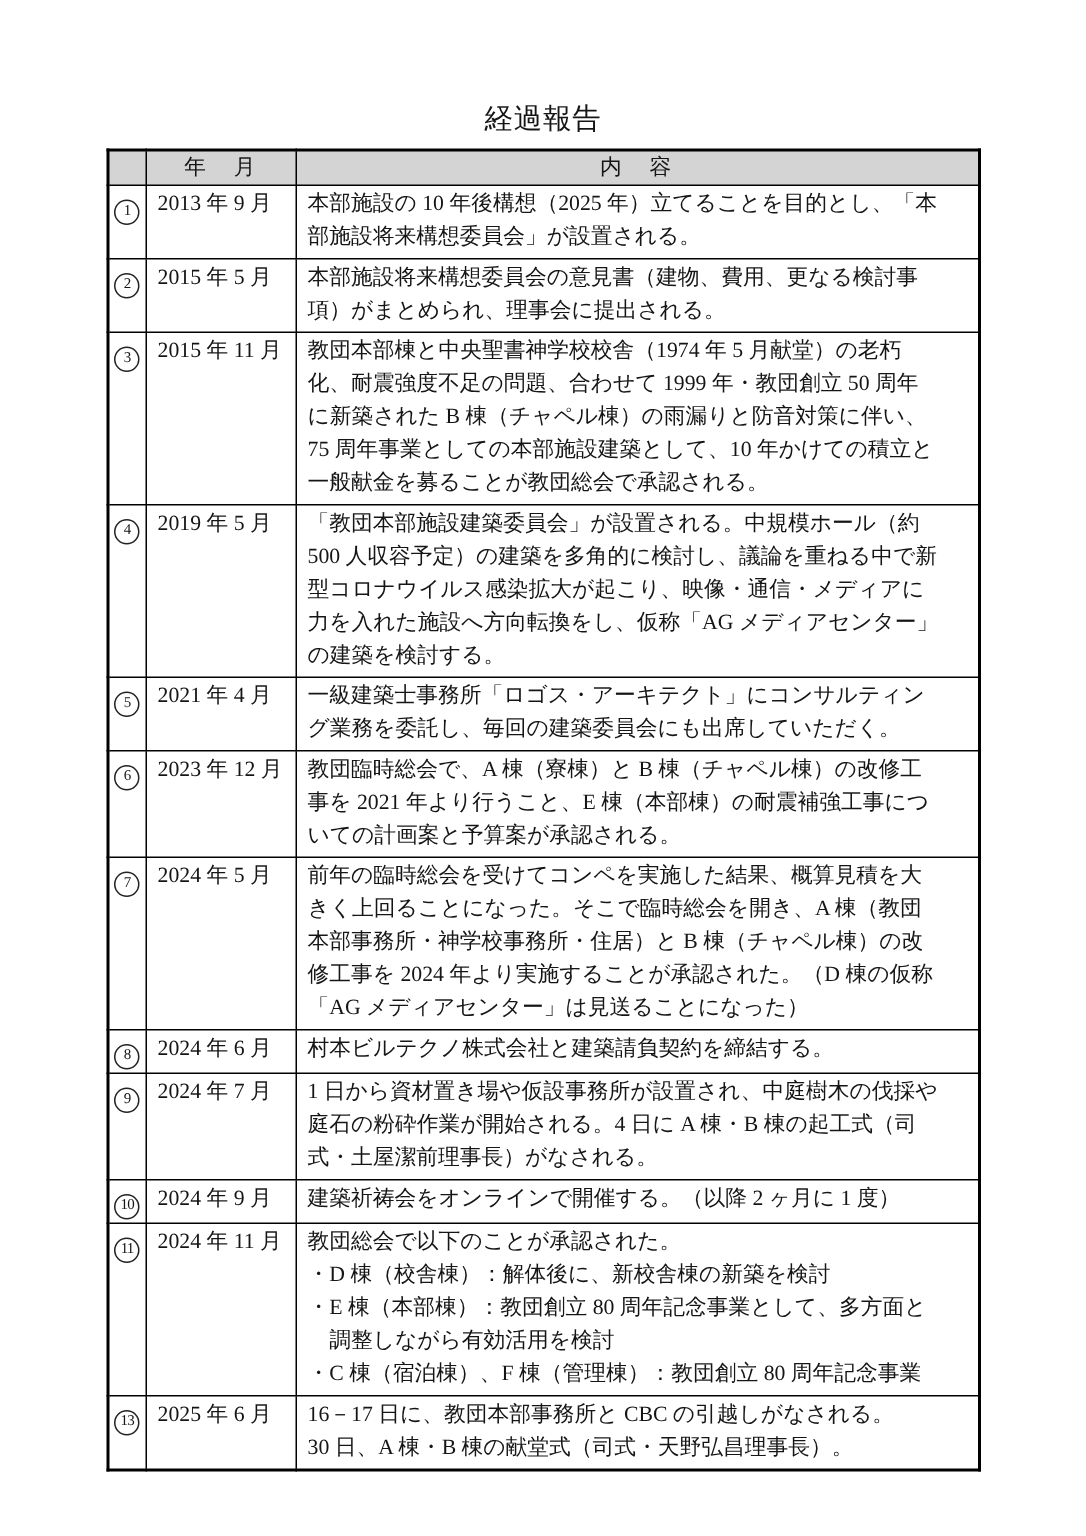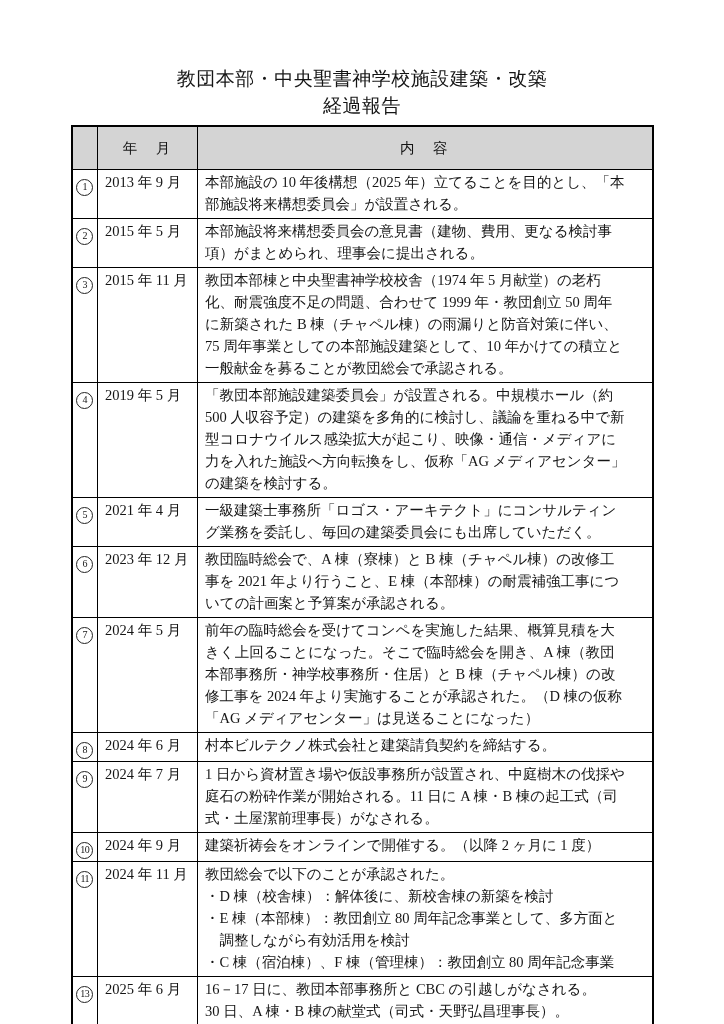--- a/index.html
+++ b/index.html
@@ -48,21 +48,21 @@
     vertical-align: top;
     font-size: 14.5px;
     line-height: 22px;
     font-weight: normal;
     box-sizing: border-box;
   }
   th.hdr {
     background: #d4d4d4;
     text-align: center;
     height: 22px;
-    padding: 10px 2px;
+    padding: 0 2px;
     letter-spacing: 2px;
   }
   td.num-cell {
     text-align: center;
     padding: 4px 0 2px 0;
   }
   .num-circle {
     display: inline-flex;
     align-items: center;
     justify-content: center;
@@ -82,21 +82,20 @@
     padding: 1px 25px 3px 7px;
     white-space: pre-wrap;
   }
 </style>
 </head>
 <body>
 
 <div class="page">
 
   <div class="title-block">
-    <h1 class="doc-title">教団本部・中央聖書神学校施設建築・改築</h1>
     <h2 class="doc-subtitle">経過報告</h2>
   </div>
 
   <table class="timeline">
     <colgroup>
       <col style="width:26px">
       <col style="width:100px">
       <col style="width:455px">
     </colgroup>
     <thead>
@@ -143,21 +142,21 @@
         <td class="content-cell">前年の臨時総会を受けてコンペを実施した結果、概算見積を大きく上回ることになった。そこで臨時総会を開き、A 棟（教団本部事務所・神学校事務所・住居）と B 棟（チャペル棟）の改修工事を 2024 年より実施することが承認された。（D 棟の仮称「AG メディアセンター」は見送ることになった）</td>
       </tr>
       <tr>
         <td class="num-cell"><span class="num-circle">8</span></td>
         <td class="date-cell">2024 年 6 月</td>
         <td class="content-cell">村本ビルテクノ株式会社と建築請負契約を締結する。</td>
       </tr>
       <tr>
         <td class="num-cell"><span class="num-circle">9</span></td>
         <td class="date-cell">2024 年 7 月</td>
-        <td class="content-cell">1 日から資材置き場や仮設事務所が設置され、中庭樹木の伐採や庭石の粉砕作業が開始される。11 日に A 棟・B 棟の起工式（司式・土屋潔前理事長）がなされる。</td>
+        <td class="content-cell">1 日から資材置き場や仮設事務所が設置され、中庭樹木の伐採や庭石の粉砕作業が開始される。4 日に A 棟・B 棟の起工式（司式・土屋潔前理事長）がなされる。</td>
       </tr>
       <tr>
         <td class="num-cell"><span class="num-circle">10</span></td>
         <td class="date-cell">2024 年 9 月</td>
         <td class="content-cell">建築祈祷会をオンラインで開催する。（以降 2 ヶ月に 1 度）</td>
       </tr>
       <tr>
         <td class="num-cell"><span class="num-circle">11</span></td>
         <td class="date-cell">2024 年 11 月</td>
         <td class="content-cell">教団総会で以下のことが承認された。

